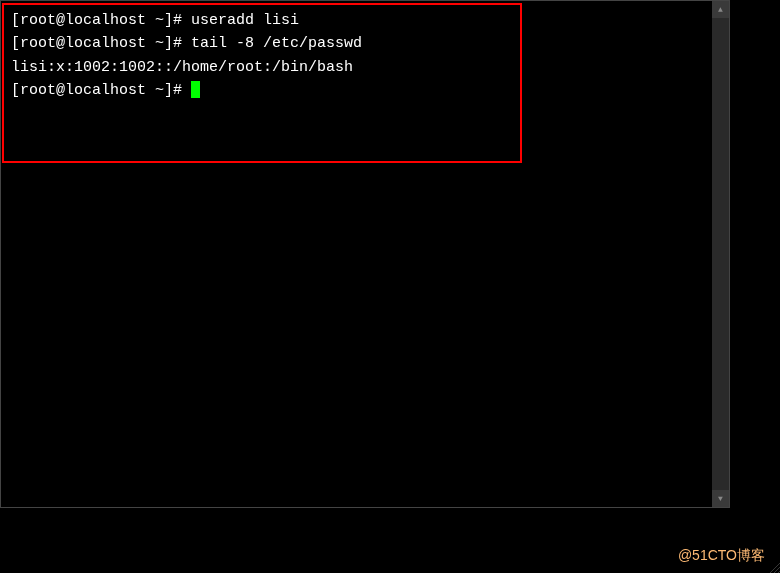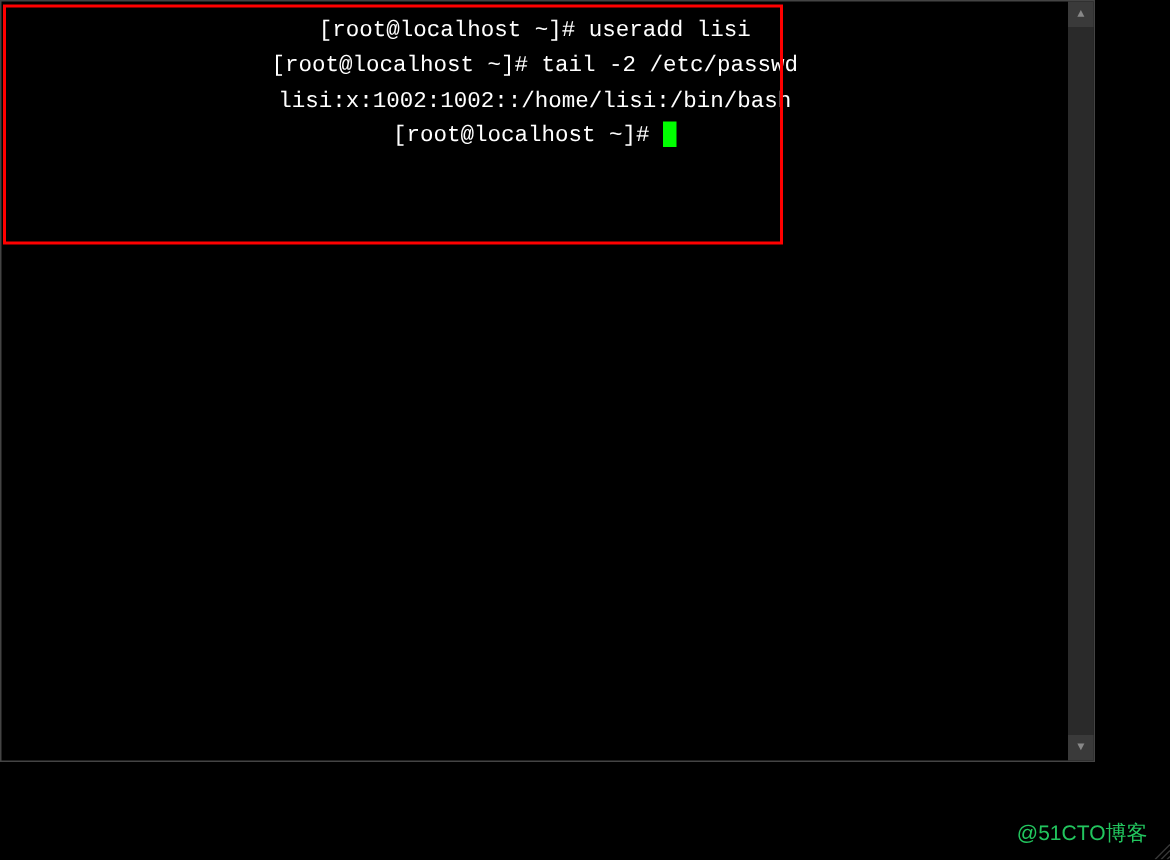--- a/index.html
+++ b/index.html
@@ -58,21 +58,20 @@
       align-items: center;
       justify-content: center;
       font-size: 8px;
       color: #888;
     }
     .terminal-content {
       padding: 8px 10px;
       line-height: 1.55;
       position: relative;
       width: calc(100% - 17px);
-      text-align: center;
     }
     .highlight-box {
       position: absolute;
       top: 2px;
       left: 1px;
       width: 520px;
       height: 160px;
       border: 2px solid #ff0000;
       pointer-events: none;
     }
@@ -85,21 +84,21 @@
       width: 9px;
       height: 17px;
       background: #00ff00;
       vertical-align: text-bottom;
       margin-bottom: 1px;
     }
     .watermark {
       position: absolute;
       bottom: 8px;
       right: 15px;
-      color: #22c55e;
+      color: #fdba74;
       font-family: Arial, sans-serif;
       font-size: 14px;
     }
     .resize-handle {
       position: absolute;
       bottom: 0;
       right: 0;
       width: 15px;
       height: 15px;
       display: flex;
@@ -112,24 +111,24 @@
   </style>
 </head>
 <body>
 
 <div class="terminal-window">
   <div class="terminal-content">
     <div class="highlight-box"></div>
 
     <div class="terminal-line"><span>[root@localhost ~]# </span><span>useradd lisi</span></div>
 
-    <div class="terminal-line"><span>[root@localhost ~]# </span><span>tail -2 /etc/passwd</span></div>
+    <div class="terminal-line"><span>[root@localhost ~]# </span><span>tail -8 /etc/passwd</span></div>
 
 
-    <div class="terminal-line"><span>lisi:x:1002:1002::/home/lisi:/bin/bash</span></div>
+    <div class="terminal-line"><span>lisi:x:1002:1002::/home/root:/bin/bash</span></div>
 
     <div class="terminal-line"><span>[root@localhost ~]# </span><span class="cursor"></span></div>
   </div>
 
   <div class="scrollbar-track">
     <div class="scrollbar-arrow-up">▲</div>
     <div class="scrollbar-arrow-down">▼</div>
   </div>
 </div>
 

